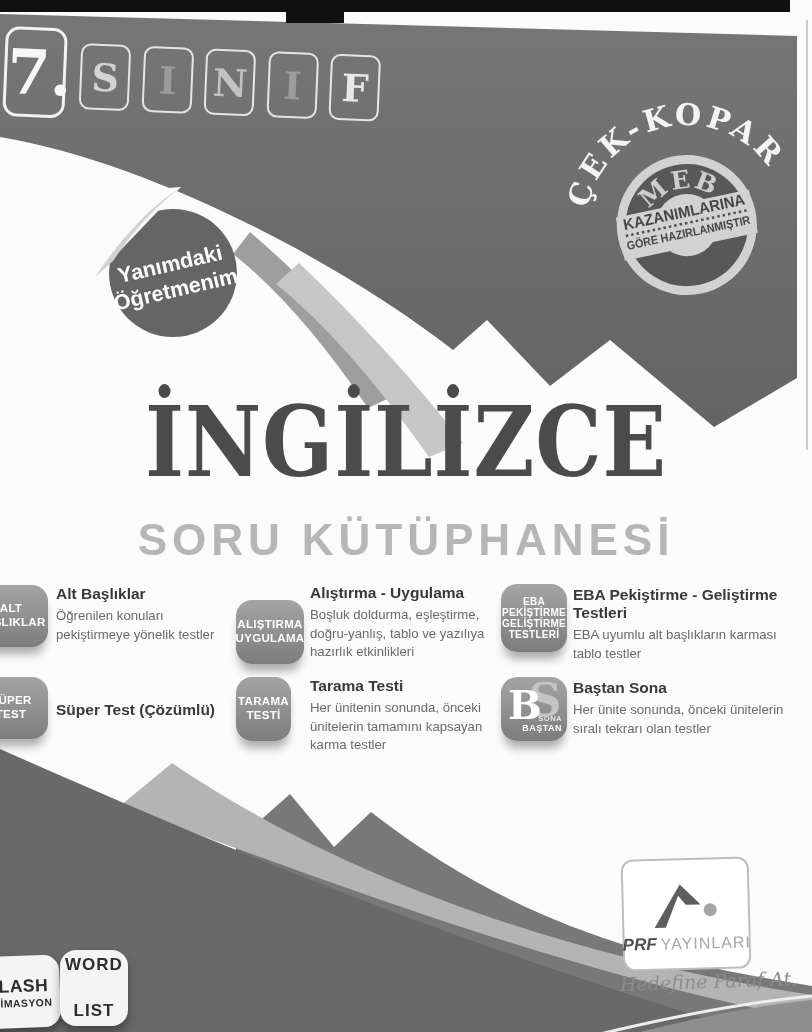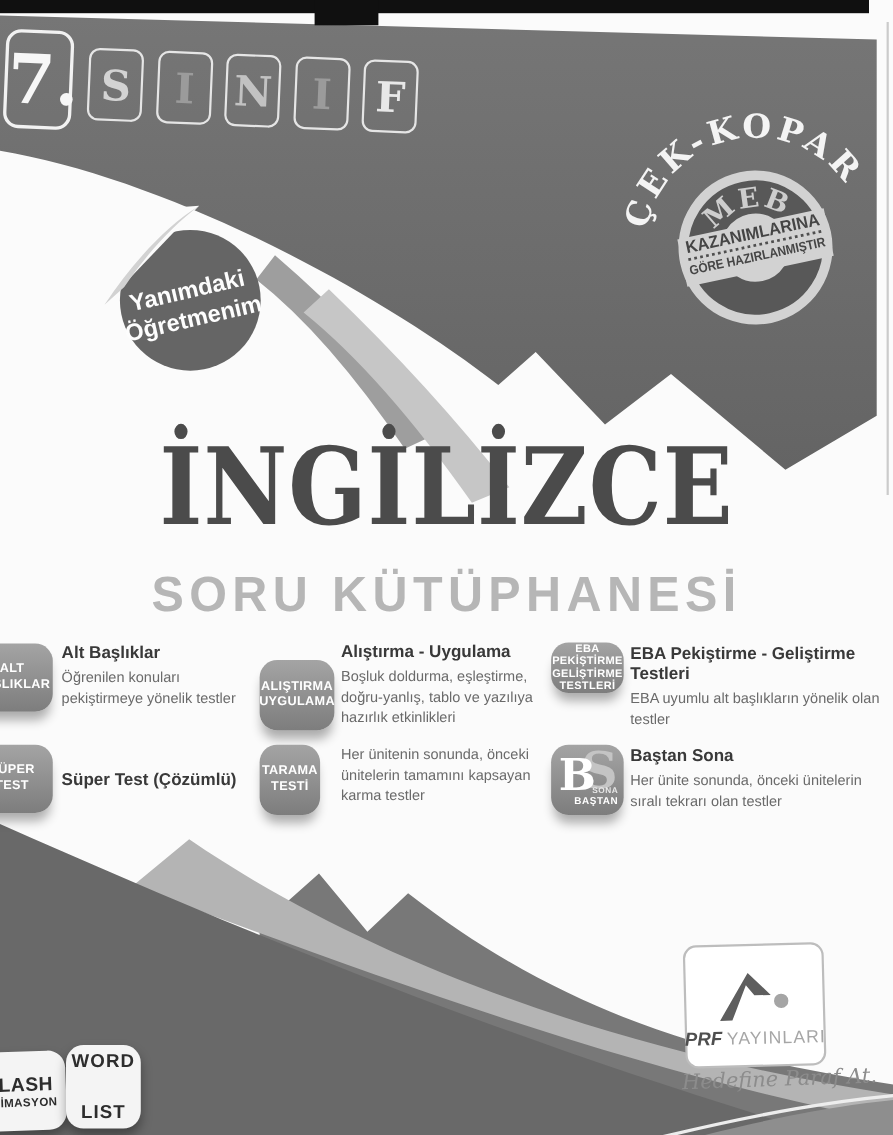--- a/index.html
+++ b/index.html
@@ -169,44 +169,45 @@
 
   <div class="tile" style="left:236px;top:584px;width:68px;height:64px;margin-top:16px;">
     <span>ALIŞTIRMA</span>
     <span>UYGULAMA</span>
   </div>
   <div class="feat" style="left:310px;top:584px;width:192px;">
     <div class="feat-head">Alıştırma - Uygulama</div>
     <div class="feat-body">Boşluk doldurma, eşleştirme, doğru-yanlış, tablo ve yazılıya hazırlık etkinlikleri</div>
   </div>
 
-  <div class="tile small" style="left:501px;top:584px;width:66px;height:46px;">
+  <div class="tile small" style="left:501px;top:584px;width:66px;height:68px;">
     <span>EBA</span>
     <span>PEKİŞTİRME</span>
     <span>GELİŞTİRME</span>
     <span>TESTLERİ</span>
   </div>
   <div class="feat" style="left:573px;top:586px;width:232px;">
     <div class="feat-head">EBA Pekiştirme - Geliştirme Testleri</div>
-    <div class="feat-body">EBA uyumlu alt başlıkların yönelik olan testler</div>
+    <div class="feat-body">EBA uyumlu alt başlıkların karması tablo testler</div>
   </div>
 
   <div class="tile" style="left:-26px;top:677px;width:74px;height:62px;">
     <span>SÜPER</span>
     <span>TEST</span>
   </div>
   <div class="feat" style="left:56px;top:677px;width:182px;margin-top:24px;">
     <div class="feat-head">Süper Test (Çözümlü)</div>
   </div>
 
   <div class="tile" style="left:236px;top:677px;width:55px;height:64px;">
     <span>TARAMA</span>
     <span>TESTİ</span>
   </div>
   <div class="feat" style="left:310px;top:677px;width:198px;">
+    <div class="feat-head">Tarama Testi</div>
     <div class="feat-body">Her ünitenin sonunda, önceki ünitelerin tamamını kapsayan karma testler</div>
   </div>
 
   <div class="tile tile-logo" style="left:501px;top:677px;width:66px;height:64px;">
     <span class="bs-s">S</span>
     <span class="bs-b">B</span>
     <span class="bs-words">
       <i class="bs-word-top">SONA</i>
       <i class="bs-word-bottom">BAŞTAN</i>
     </span>

